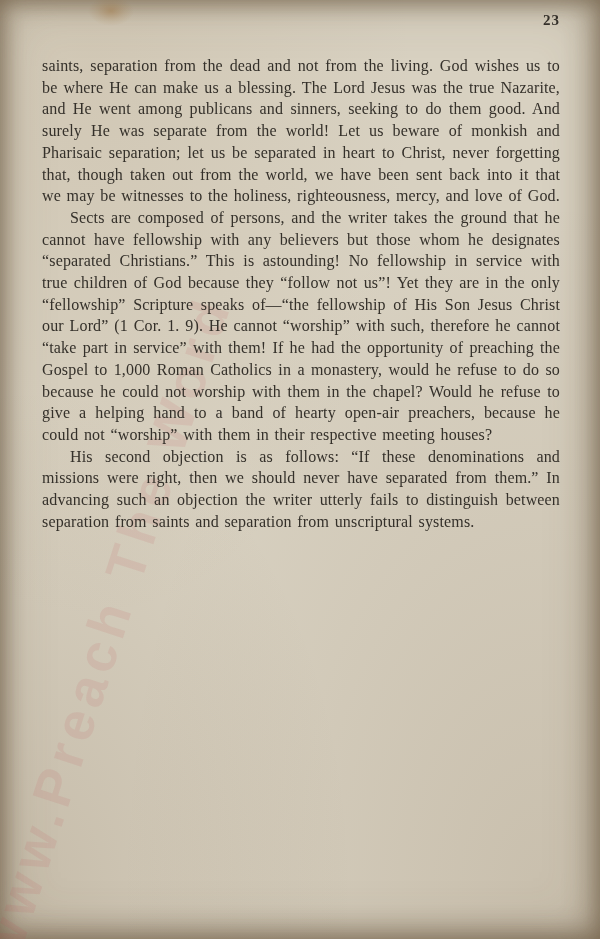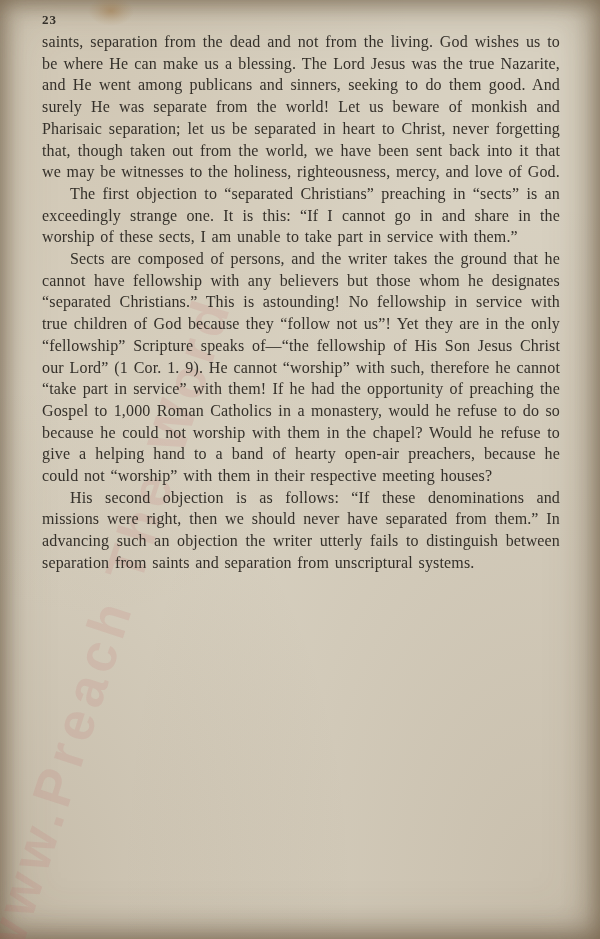--- a/index.html
+++ b/index.html
@@ -50,25 +50,25 @@
     white-space: nowrap;
     color: rgba(190, 75, 85, 0.11);
     pointer-events: none;
     user-select: none;
   }
   .page-inner {
     position: relative;
     padding: 12px 40px 0 42px;
   }
   .page-number {
-    text-align: left;
-    font-size: 13px;
+    text-align: right;
+    font-size: 15px;
     font-weight: bold;
     letter-spacing: 1px;
-    margin-bottom: 3px;
+    margin-bottom: 26px;
   }
   .body-text p {
     margin: 0;
     font-size: 16px;
     line-height: 21.7px;
     text-align: justify;
     letter-spacing: 0.15px;
     word-spacing: 1.5px;
     hyphens: auto;
   }
@@ -84,19 +84,18 @@
   <div class="stain"></div>
 
   <div class="watermark">www.Preach The Word</div>
 
   <div class="page-inner">
 
     <div class="page-number">23</div>
 
     <div class="body-text">
       <p>saints, separation from the dead and not from the living.  God wishes us to be where He can make us a blessing.  The Lord Jesus was the true Nazarite, and He went among publicans and sinners, seeking to do them good.  And surely He was separate from the world!  Let us beware of monkish and Pharisaic separation; let us be separated in heart to Christ, never forgetting that, though taken out from the world, we have been sent back into it that we may be witnesses to the holiness, righteousness, mercy, and love of God.</p>
-      <p class="indent">The first objection to  “separated Christians” preaching in “sects” is an exceedingly strange one. It is this: “If I cannot go in and share in the worship of these sects, I am unable to take part in service with them.”</p>
       <p class="indent">Sects are composed of persons, and the writer takes the ground that he cannot have fellowship with any believers but those whom he designates “separated Christians.”  This is astounding!  No fellowship in service with true children of God because they “follow not us”!  Yet they are in the only “fellowship” Scripture speaks of—“the fellowship of His Son Jesus Christ our Lord” (1 Cor. 1. 9).  He cannot “worship” with such, therefore he cannot “take part in service” with them!  If he had the opportunity of preaching the Gospel to 1,000 Roman Catholics in a monastery, would he refuse to do so because he could not worship with them in the chapel?  Would he refuse to give a helping hand to a band of hearty open-air preachers, because he could not “worship” with them in their respective meeting houses?</p>
       <p class="indent">His second objection is as follows: “If these denominations and missions were right,  then  we should never have separated from them.”  In advancing such an objection the writer utterly fails to distinguish between separation from saints and separation from unscriptural systems.</p>
     </div>
 
   </div>
 </div>
 
 </body></html>

